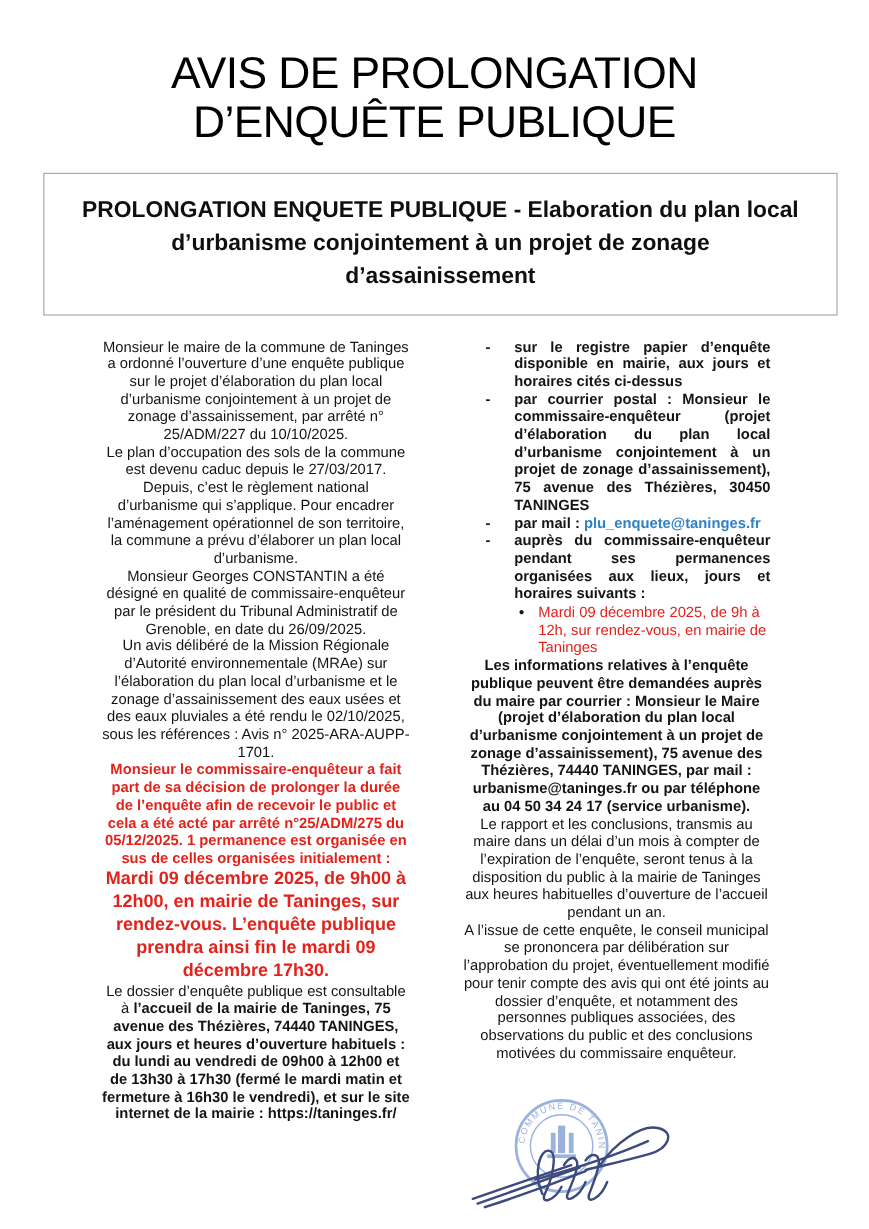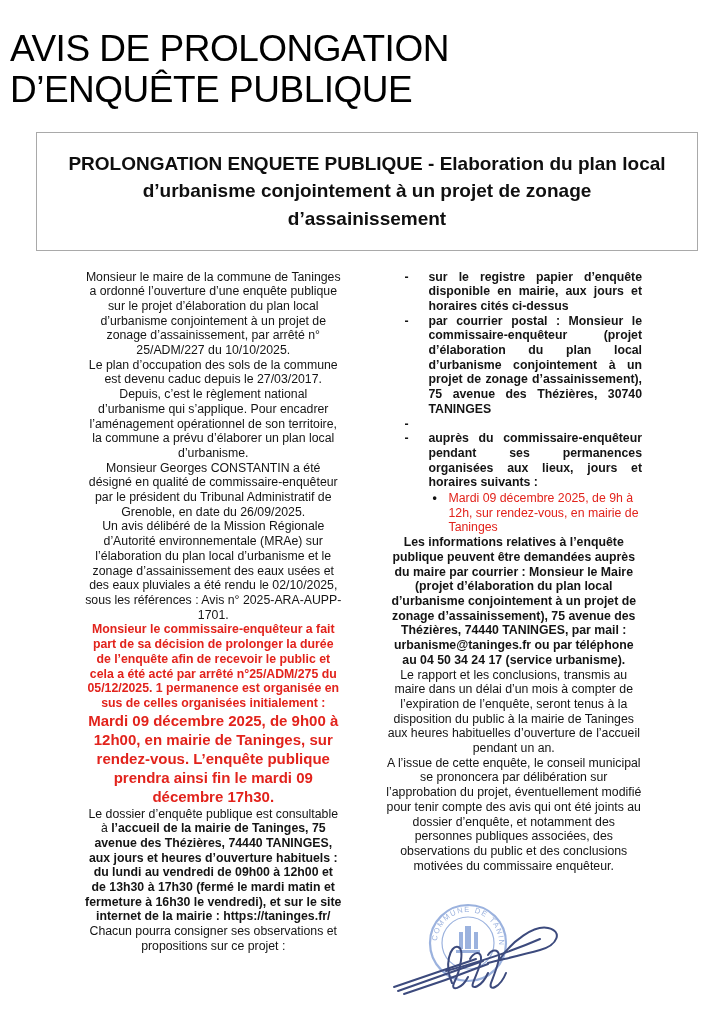--- a/index.html
+++ b/index.html
@@ -7,22 +7,22 @@
     width:724px;height:1024px;
     background:#ffffff;
     font-family:"Liberation Sans", sans-serif;
     color:#141414;
     overflow:hidden;
     position:relative;
   }
   .page{width:724px;height:1024px;}
 
   .doc-title{
-    margin:28px 10px 0 10px;
-    text-align:left;
+    margin:40px 10px 0 10px;
+    text-align:center;
     font-size:37px;
     line-height:1.12;
     letter-spacing:-0.5px;
     color:#000;
     font-weight:400;
   }
 
   .subject-box{
     margin:21px 26px 0 36px;
     border:1px solid #a9a9a9;
@@ -94,37 +94,37 @@
       <p>Le plan d’occupation des sols de la commune est devenu caduc depuis le 27/03/2017. Depuis, c’est le règlement national d’urbanisme qui s’applique. Pour encadrer l’aménagement opérationnel de son territoire, la commune a prévu d’élaborer un plan local d’urbanisme.</p>
       <p>Monsieur Georges CONSTANTIN a été désigné en qualité de commissaire-enquêteur par le président du Tribunal Administratif de Grenoble, en date du 26/09/2025.</p>
       <p>Un avis délibéré de la Mission Régionale d’Autorité environnementale (MRAe) sur l’élaboration du plan local d’urbanisme et le zonage d’assainissement des eaux usées et des eaux pluviales a été rendu le 02/10/2025, sous les références : Avis n° 2025-ARA-AUPP-1701.</p>
 
       <p class="red sp-lg">Monsieur le commissaire-enquêteur a fait part de sa décision de prolonger la durée de l’enquête afin de recevoir le public et cela a été acté par arrêté n°25/ADM/275 du 05/12/2025. 1 permanence est organisée en sus de celles organisées initialement :</p>
 
       <p class="schedule">Mardi 09 décembre 2025, de 9h00 à 12h00, en mairie de Taninges, sur rendez-vous. L’enquête publique prendra ainsi fin le mardi 09 décembre 17h30.</p>
 
       <p class="sp-lg"><span>Le dossier d’enquête publique est consultable à </span><span class="bold">l’accueil de la mairie de Taninges, 75 avenue des Thézières, 74440 TANINGES, aux jours et heures d’ouverture habituels : du lundi au vendredi de 09h00 à 12h00 et de 13h30 à 17h30 (fermé le mardi matin et fermeture à 16h30 le vendredi), et sur le site internet de la mairie : https://taninges.fr/</span></p>
 
-      <p class="sp">Chacun pourra consigner ses observations et propositions sur ce projet :</p>
     </div>
 
     <div class="col">
 
       <div class="bullet-row">
         <span class="bullet-marker">-</span>
         <span class="bullet-text">sur le registre papier d’enquête disponible en mairie, aux jours et horaires cités ci-dessus</span>
       </div>
 
       <div class="bullet-row">
         <span class="bullet-marker">-</span>
-        <span class="bullet-text">par courrier postal : Monsieur le commissaire-enquêteur (projet d’élaboration du plan local d’urbanisme conjointement à un projet de zonage d’assainissement), 75 avenue des Thézières, 30740 TANINGES</span>
+        <span class="bullet-text">par courrier postal : Monsieur le commissaire-enquêteur (projet d’élaboration du plan local d’urbanisme conjointement à un projet de zonage d’assainissement), 75 avenue des Thézières, 30450 TANINGES</span>
       </div>
 
       <div class="bullet-row">
         <span class="bullet-marker">-</span>
+        <span class="bullet-text" style="text-align:left;"><span>par mail : </span><a href="#" class="mail-link">plu_enquete@taninges.fr</a></span>
       </div>
 
       <div class="bullet-row">
         <span class="bullet-marker">-</span>
         <span class="bullet-text">auprès du commissaire-enquêteur pendant ses permanences organisées aux lieux, jours et horaires suivants :</span>
       </div>
 
       <div class="sub-bullet">
         <span class="sub-bullet-marker">•</span>
         <span class="sub-bullet-text">Mardi 09 décembre 2025, de 9h à 12h, sur rendez-vous, en mairie de Taninges</span>

